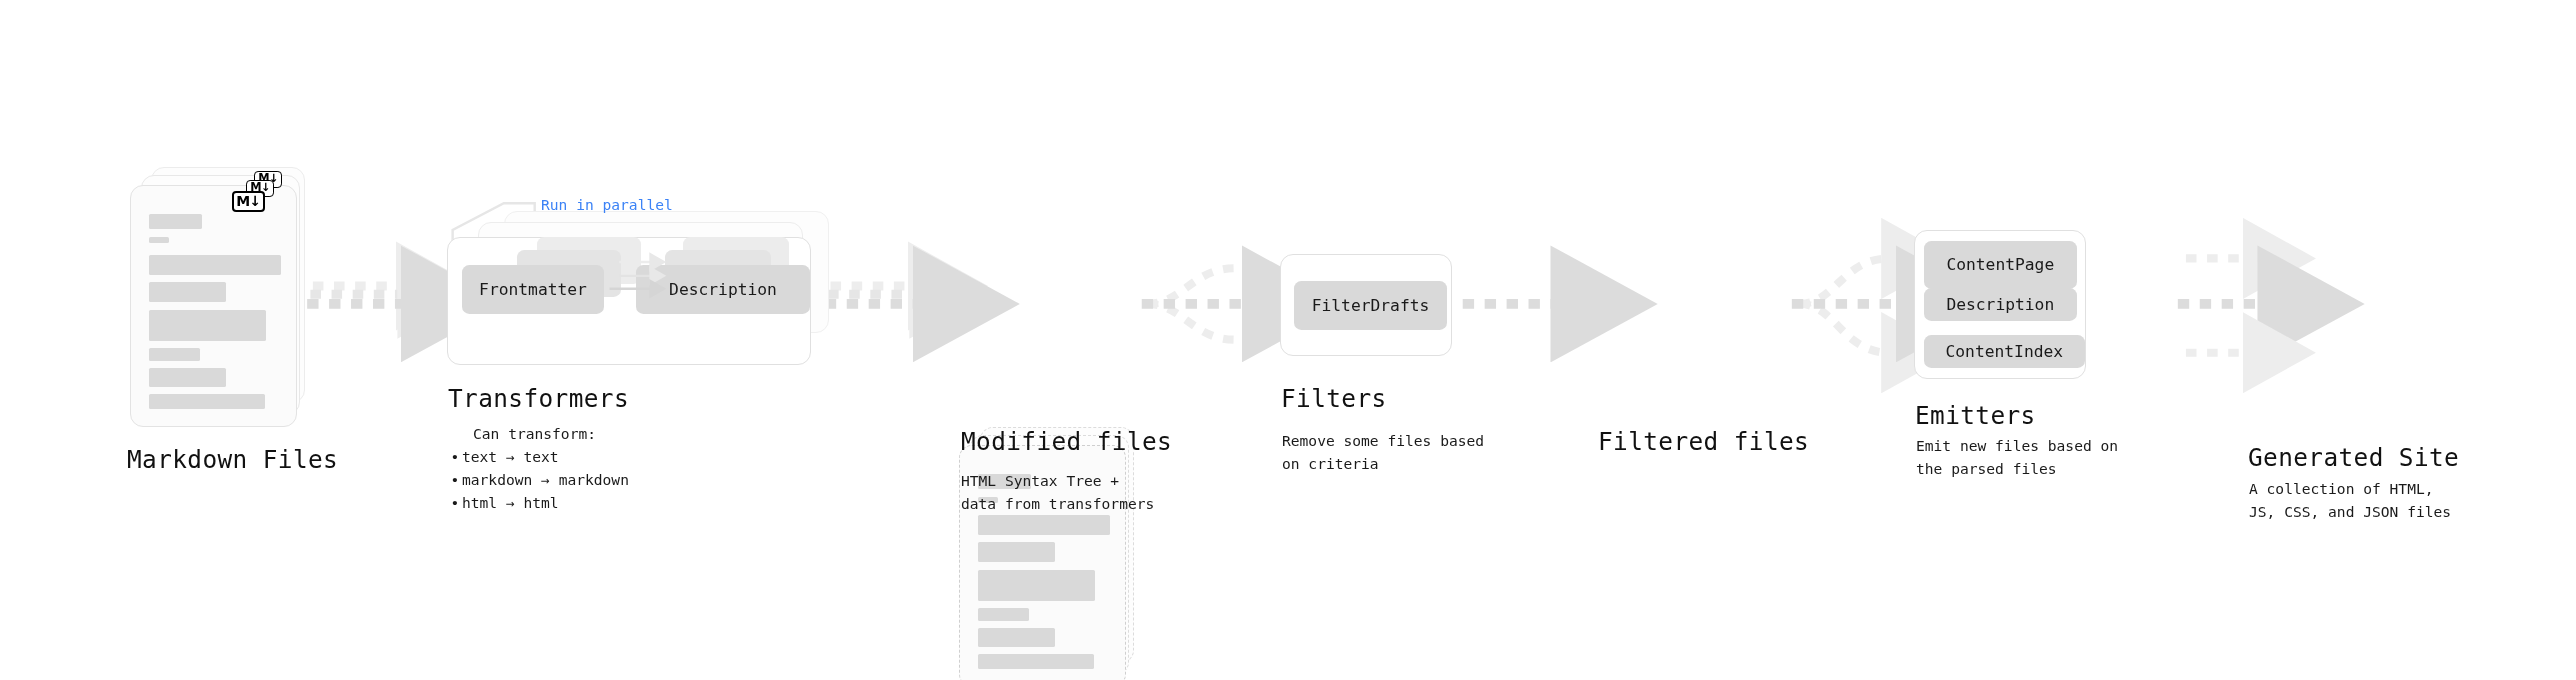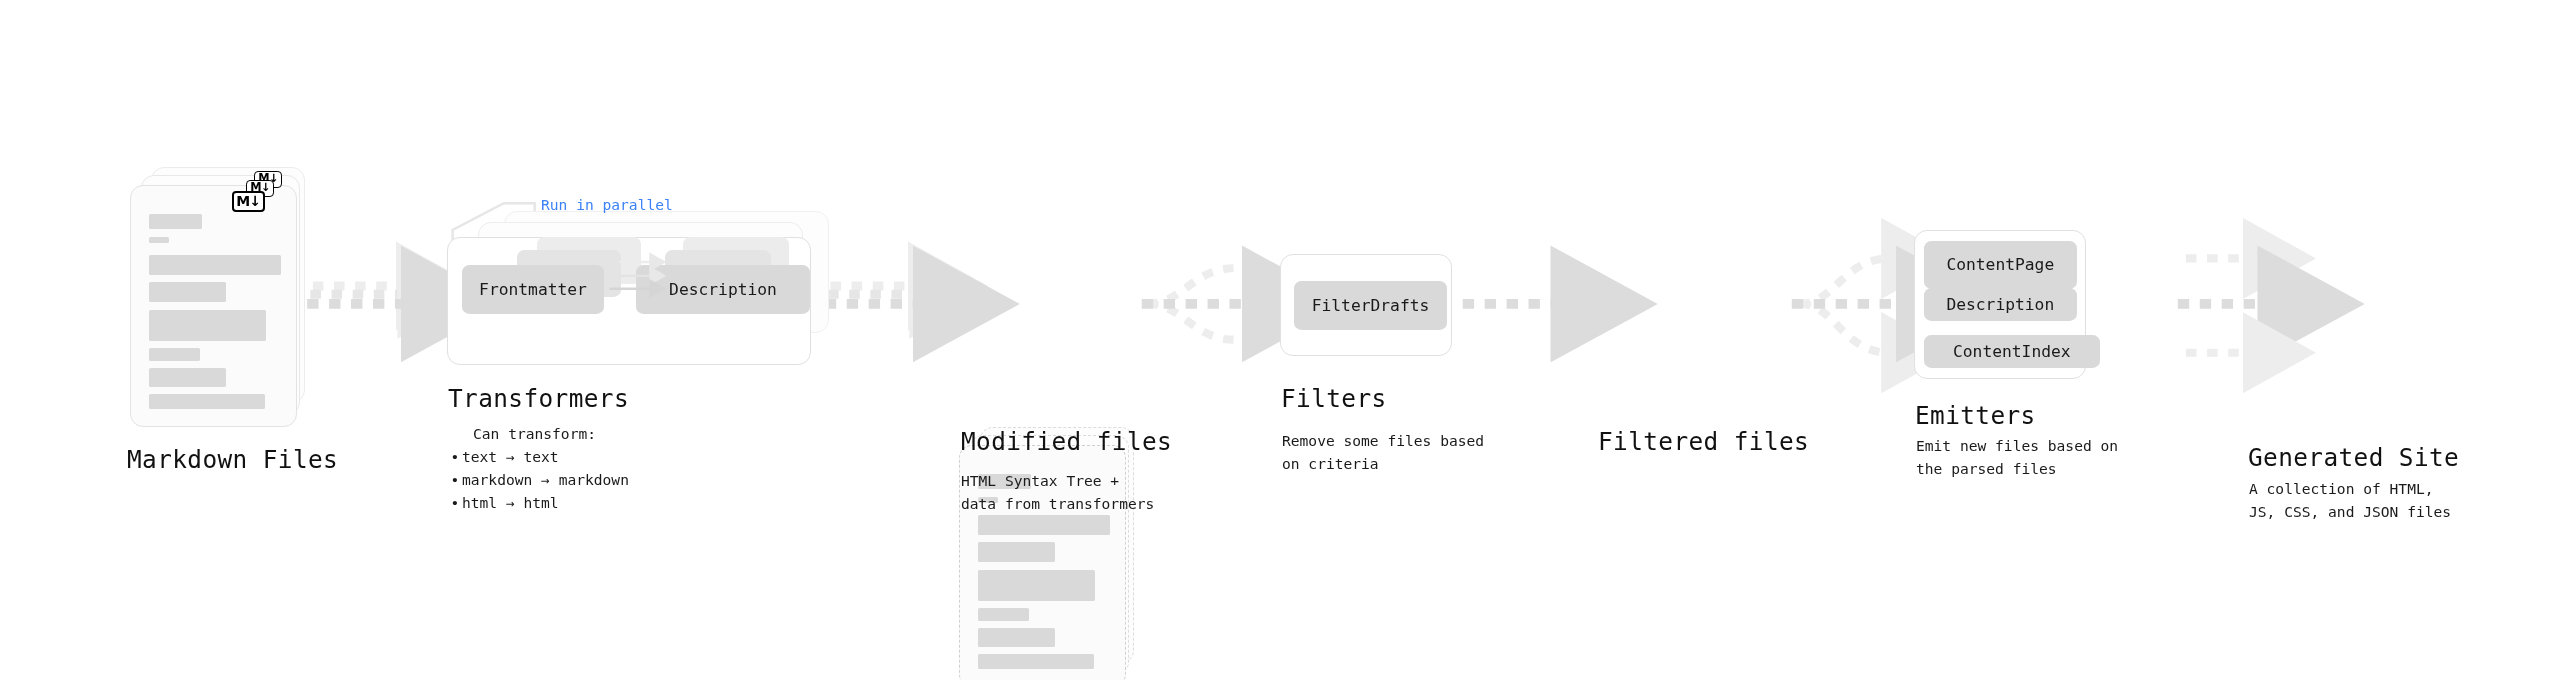--- a/index.html
+++ b/index.html
@@ -245,21 +245,21 @@
   <div class="title" style="left:1598px; top:427px;">Filtered files</div>
 
   <div class="node" style="left:1914px; top:230px; width:187px; height:150px;">
     <div class="panel" style="left:0px; top:0px; width:172px; height:149px;"></div>
     <div class="chip" style="left:9.8px; top:10.6px; width:153px; height:48px;">
         <span>ContentPage</span>
       </div>
     <div class="chip" style="left:9.8px; top:58px; width:153px; height:33px;">
         <span>Description</span>
       </div>
-    <div class="chip" style="left:9.8px; top:105px; width:176px; height:33px;">
+    <div class="chip" style="left:9.8px; top:105px; width:161px; height:33px;">
         <span>ContentIndex</span>
       </div>
   </div>
   <div class="title" style="left:1915px; top:401px;">Emitters</div>
   <div class="caption" style="left:1916px; top:435px;">Emit new files based on
 the parsed files</div>
 
   <div class="title" style="left:2248px; top:443px;">Generated Site</div>
   <div class="caption" style="left:2249px; top:478px;">A collection of HTML,
 JS, CSS, and JSON files</div>

